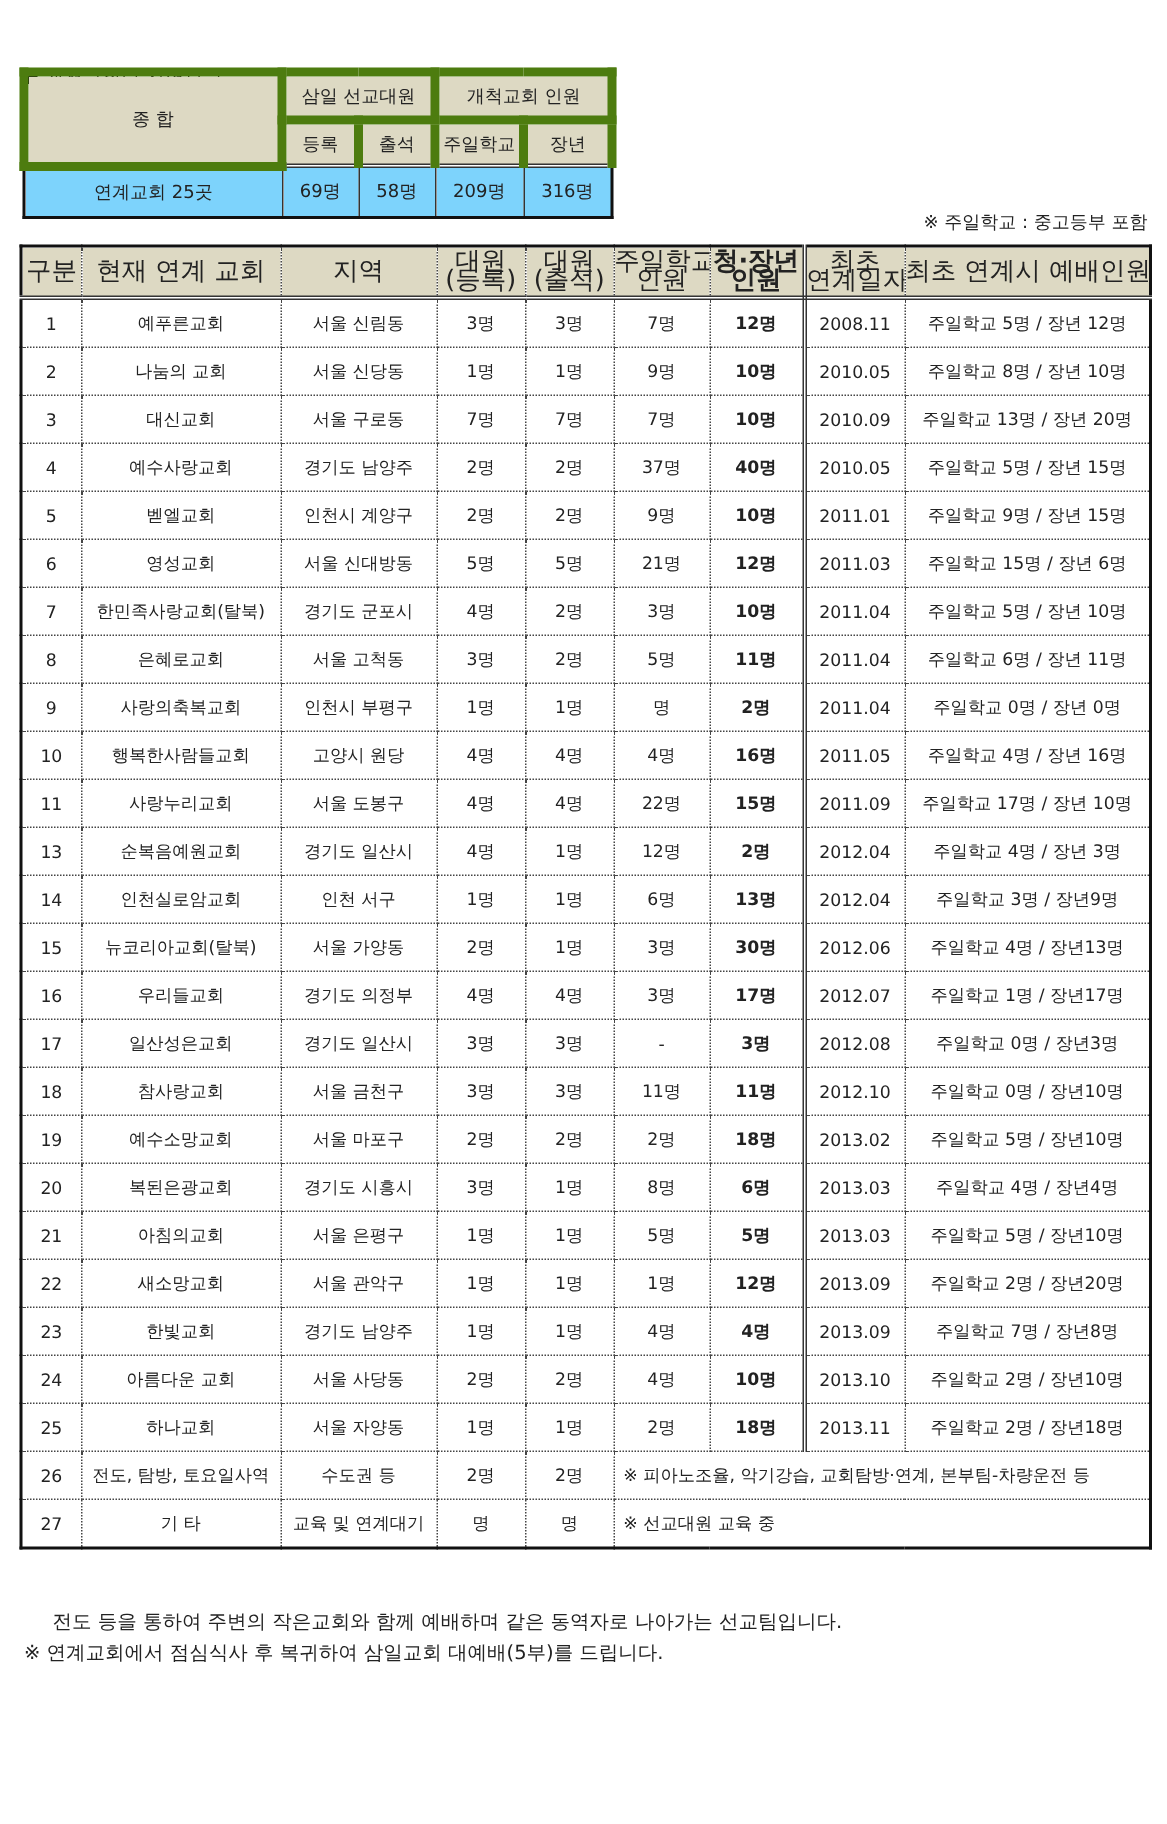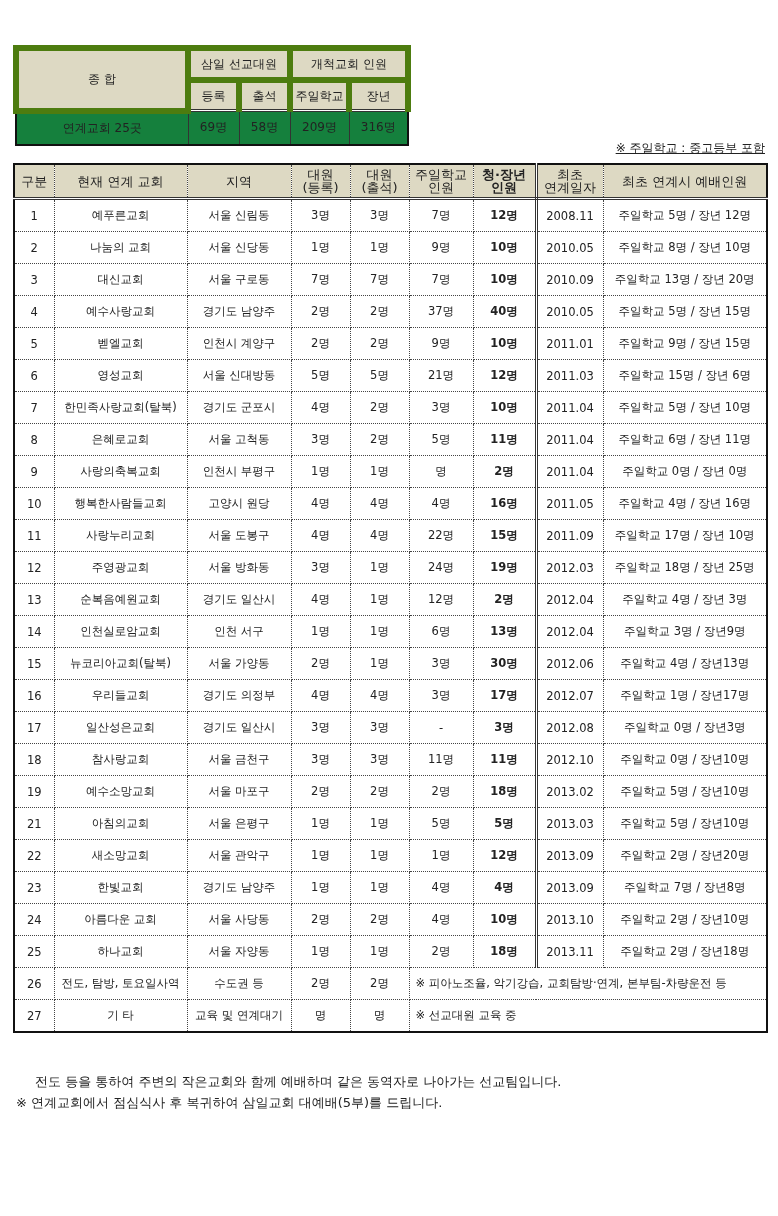--- a/index.html
+++ b/index.html
@@ -6,28 +6,28 @@
   body { width:778px; height:1216px; position:relative; font-family:"DejaVu Sans", "Liberation Sans", sans-serif; color:#222; font-size:12px; }
   .title { position:absolute; left:16px; top:22px; font-size:12.5px; letter-spacing:0.2px;margin-top:22px; }
   .title .sq { display:inline-block; width:9px; height:9px; background:#111; margin-right:5px; vertical-align:0px; }
 
   table { border-collapse:collapse; table-layout:fixed; }
   td, th { padding:0; text-align:center; vertical-align:middle; font-weight:normal; white-space:nowrap; overflow:hidden; }
 
   
   #summary { position:absolute; left:13px; top:45px; width:394px; border:2px solid #111; }
   #summary th { background:#ddd9c3; border:6px solid #4d7c0f; height:26px; font-size:12px; }
-  #summary td { background:#15803d; border:1px solid #333; height:30px; font-size:12px; }
+  #summary td { background:#7dd3fc; border:1px solid #333; height:30px; font-size:12px; }
   #summary tr.hdr2 th { border-bottom:3px double #333; }
 
-  .note-right { position:absolute; right:13px; top:140px; font-size:12px;text-decoration:underline; }
+  .note-right { position:absolute; right:13px; top:140px; font-size:12px; }
 
   
   #main { position:absolute; left:13px; top:163px; width:753px; border:2px solid #111; }
-  #main th { background:#ddd9c3; height:32px; font-size:13px; line-height:13px; border-right:1px dotted #444; border-bottom:3px double #333; }
+  #main th { background:#ddd9c3; height:32px; font-size:17px; line-height:13px; border-right:1px dotted #444; border-bottom:3px double #333; }
   #main td { height:31px; font-size:11.5px; border-right:1px dotted #444; border-bottom:1px dotted #444; }
   #main .dbl { border-right:3px double #333 !important;font-weight:bold; }
   #main td.left { text-align:left; padding-left:6px;margin-left:16px; }
   #main th:last-child, #main td:last-child { border-right:none; }
   #main tr:last-child td { border-bottom:none; }
 
   .footnotes { position:absolute; left:16px; top:1071px; font-size:13px; line-height:21px; }
   .footnotes .indent { padding-left:19px; }
 </style>
 </head>
@@ -210,31 +210,20 @@
         <td>사랑누리교회</td>
         <td>서울 도봉구</td>
         <td>4명</td>
         <td>4명</td>
         <td>22명</td>
         <td class="dbl">15명</td>
         <td>2011.09</td>
         <td>주일학교 17명 / 장년 10명</td>
       </tr>
       <tr>
-        <td>12</td>
-        <td>주영광교회</td>
-        <td>서울 방화동</td>
-        <td>3명</td>
-        <td>1명</td>
-        <td>24명</td>
-        <td class="dbl">19명</td>
-        <td>2012.03</td>
-        <td>주일학교 18명 / 장년 25명</td>
-      </tr>
-      <tr>
         <td>13</td>
         <td>순복음예원교회</td>
         <td>경기도 일산시</td>
         <td>4명</td>
         <td>1명</td>
         <td>12명</td>
         <td class="dbl">2명</td>
         <td>2012.04</td>
         <td>주일학교 4명 / 장년 3명</td>
       </tr>
@@ -296,20 +285,31 @@
       <tr>
         <td>19</td>
         <td>예수소망교회</td>
         <td>서울 마포구</td>
         <td>2명</td>
         <td>2명</td>
         <td>2명</td>
         <td class="dbl">18명</td>
         <td>2013.02</td>
         <td>주일학교 5명 / 장년10명</td>
+      </tr>
+      <tr>
+        <td>20</td>
+        <td>복된은광교회</td>
+        <td>경기도 시흥시</td>
+        <td>3명</td>
+        <td>1명</td>
+        <td>8명</td>
+        <td class="dbl">6명</td>
+        <td>2013.03</td>
+        <td>주일학교 4명 / 장년4명</td>
       </tr>
       <tr>
         <td>21</td>
         <td>아침의교회</td>
         <td>서울 은평구</td>
         <td>1명</td>
         <td>1명</td>
         <td>5명</td>
         <td class="dbl">5명</td>
         <td>2013.03</td>

